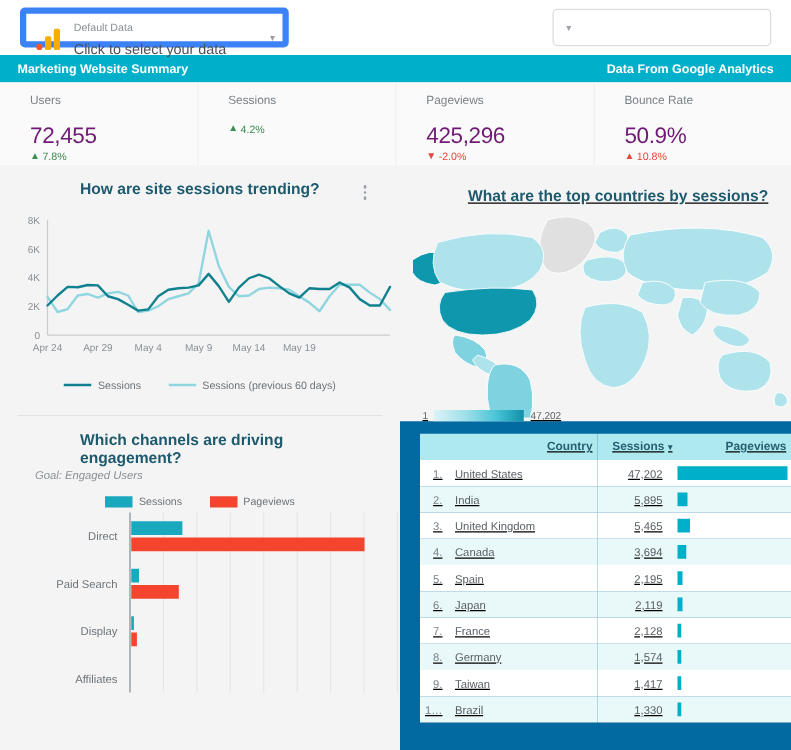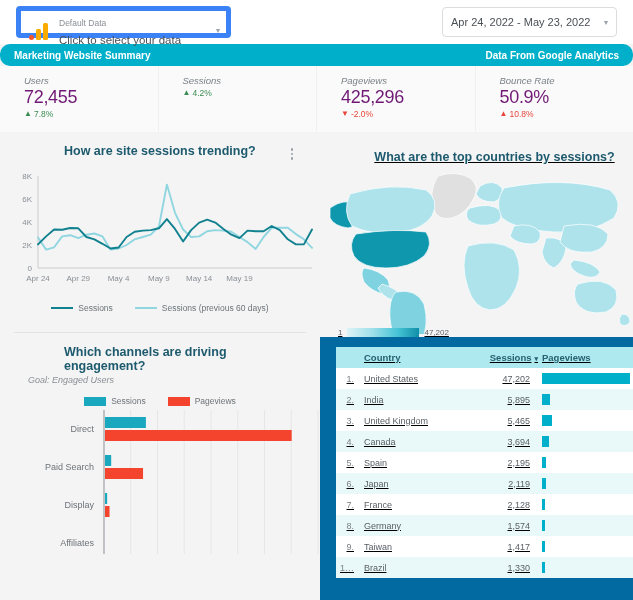--- a/index.html
+++ b/index.html
@@ -37,30 +37,30 @@
     border: 1px solid #dcdcdc; border-radius: 4px;
     height: 30px; width: 175px; padding: 0 8px;
     background: #fff;
     font-size: 11px; color: #4a5056;
   }
 
   
   .titlestrip {
     height: 22px; background: #00b0ca;
     display: flex; align-items: center; justify-content: space-between;
-    padding: 0 14px; color: #ffffff; font-size: 10px; font-weight: bold; border-radius: 10px;
+    padding: 0 14px; color: #ffffff; font-size: 10px; font-weight: bold;
   }
 
   
   .scorecards { display: flex; height: 66px; background: #f4f4f4; }
   .sc {
     flex: 1; background: #fafafa; padding: 9px 0 0 24px;
   }
   .sc + .sc { border-left: 1px solid #f0f0f0; }
-  .sc-label { font-size: 9.5px; color: #7a8288; margin-bottom: 1px; font-style: italic; }
+  .sc-label { font-size: 9.5px; color: #7a8288; margin-bottom: 12px; }
   .sc-value { font-size: 18px; color: #701a75; letter-spacing: -0.3px; line-height: 1.12; }
   .sc-delta { font-size: 8.5px; margin-top: 2px; display: flex; align-items: center; gap: 2px; }
   .arrow { font-size: 8px; line-height: 1; }
 
   
   .grid { display: flex; height: 468px; }
   .col-left { width: 320px; background: #f4f4f4; }
   .col-right { width: 313px; background: #0369a1; text-decoration: underline; }
 
   .card { background: #f4f4f4; }
@@ -90,21 +90,21 @@
   .map-legend span { font-size: 8px; color: #5f6368; }
   .gradient-bar {
     width: 72px; height: 9px;
     background: linear-gradient(to right, #dcf3f7 0%, #9fe0ea 35%, #47c4d6 70%, #0f8fa8 100%);
   }
 
   
   table { width: 100%; border-collapse: collapse; table-layout: fixed; }
   thead th {
     background: #aee9f0; color: #25616f; font-size: 9.5px; font-weight: bold;
-    text-align: left; padding: 5px 4px; height: 21px;
+    text-align: right; padding: 5px 4px; height: 21px;
   }
   tbody td { font-size: 9px; color: #5a6066; padding: 4px; height: 21px; vertical-align: middle; }
   tbody tr:nth-child(odd) { background: #ffffff; }
   tbody tr:nth-child(even) { background: #e9f8f9; }
   .c-rank { width: 24px; text-align: right; padding-right: 6px; color: #7a8086; }
   .c-country { width: 118px; }
   .c-sessions { width: 62px; text-align: right; padding-right: 10px; }
   .c-pv { padding-left: 2px; }
   .th-sessions { text-align: right; padding-right: 2px; }
   .sort-caret { font-size: 7px; margin-left: 3px; color: #25616f; }
@@ -122,21 +122,20 @@
         <i class="ga-bar2"></i>
         <i class="ga-bar3"></i>
     </span>
     <span class="ds-text">
       <span class="ds-label">Default Data</span><br>
       <span class="ds-value">Click to select your data</span>
     </span>
     <span class="caret">▾</span>
   </div>
   <div class="date-selector">
-    <span>Apr 24, 2022 - May 23, 2022</span>
     <span class="caret">▾</span>
   </div>
 </div>
 
 <div class="titlestrip">
   <span>Marketing Website Summary</span>
   <span>Data From Google Analytics</span>
 </div>
 
 <div class="scorecards">

